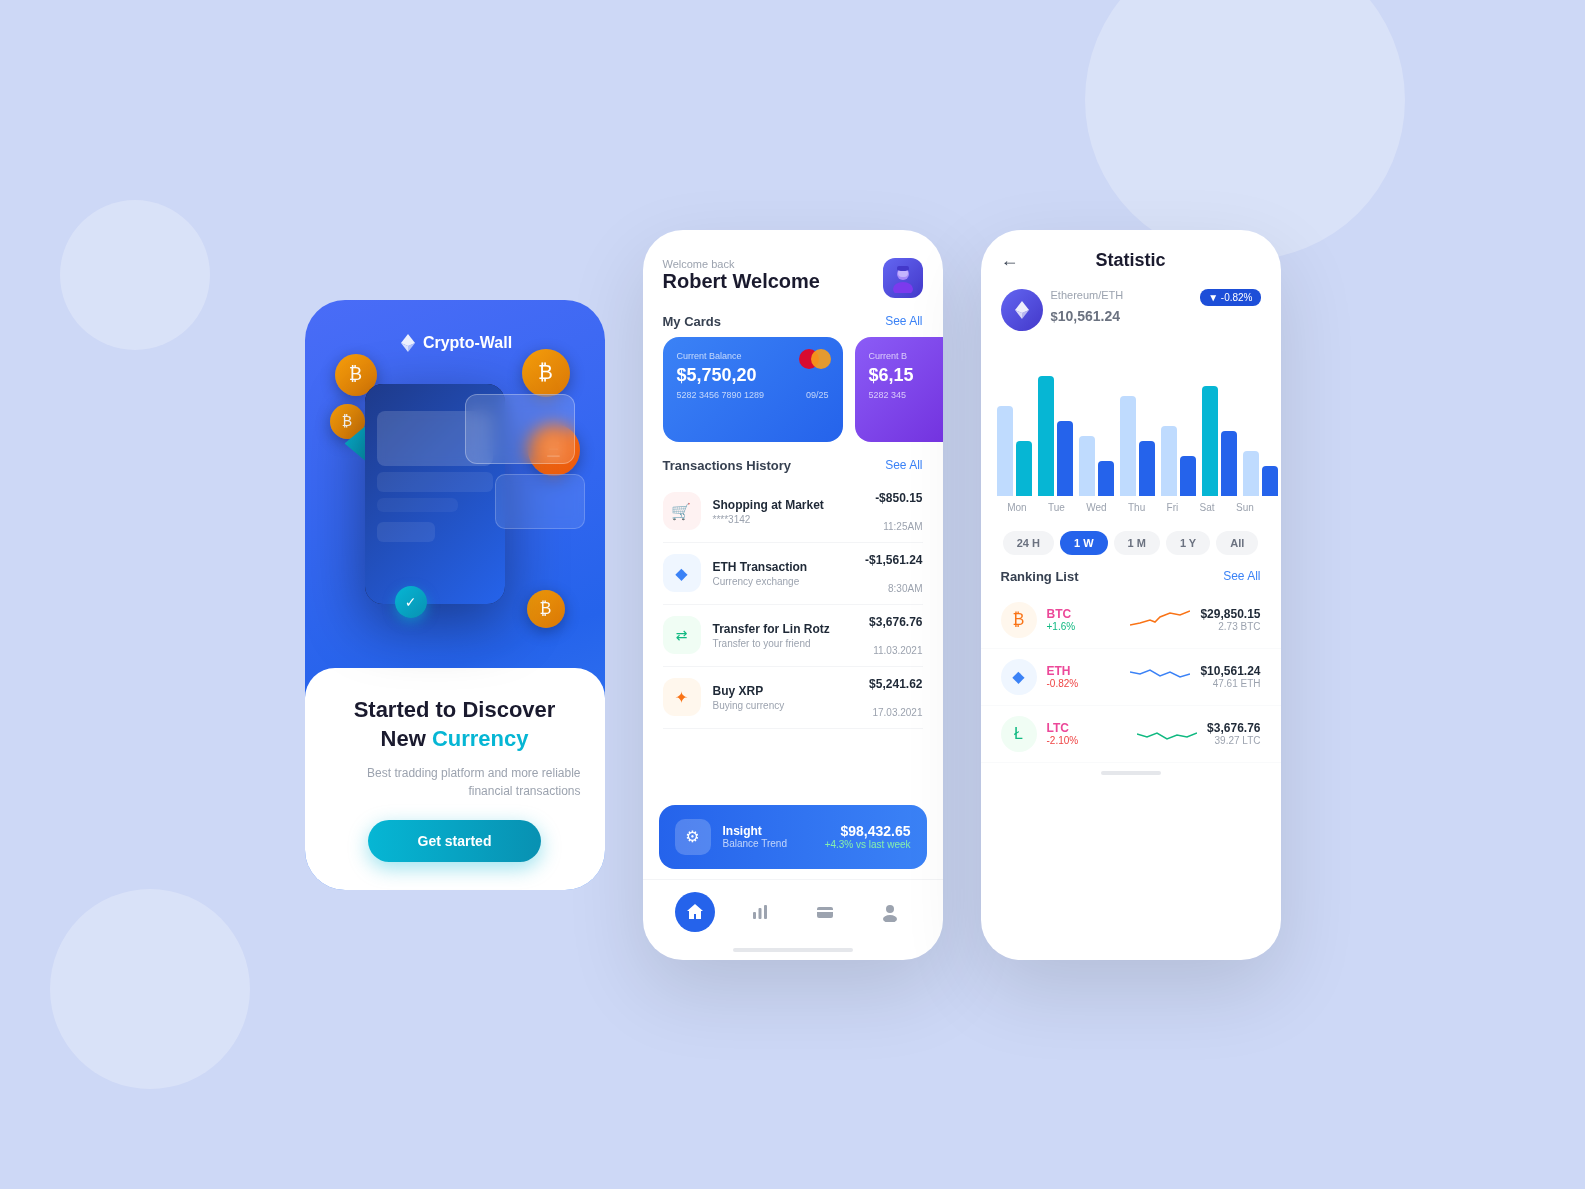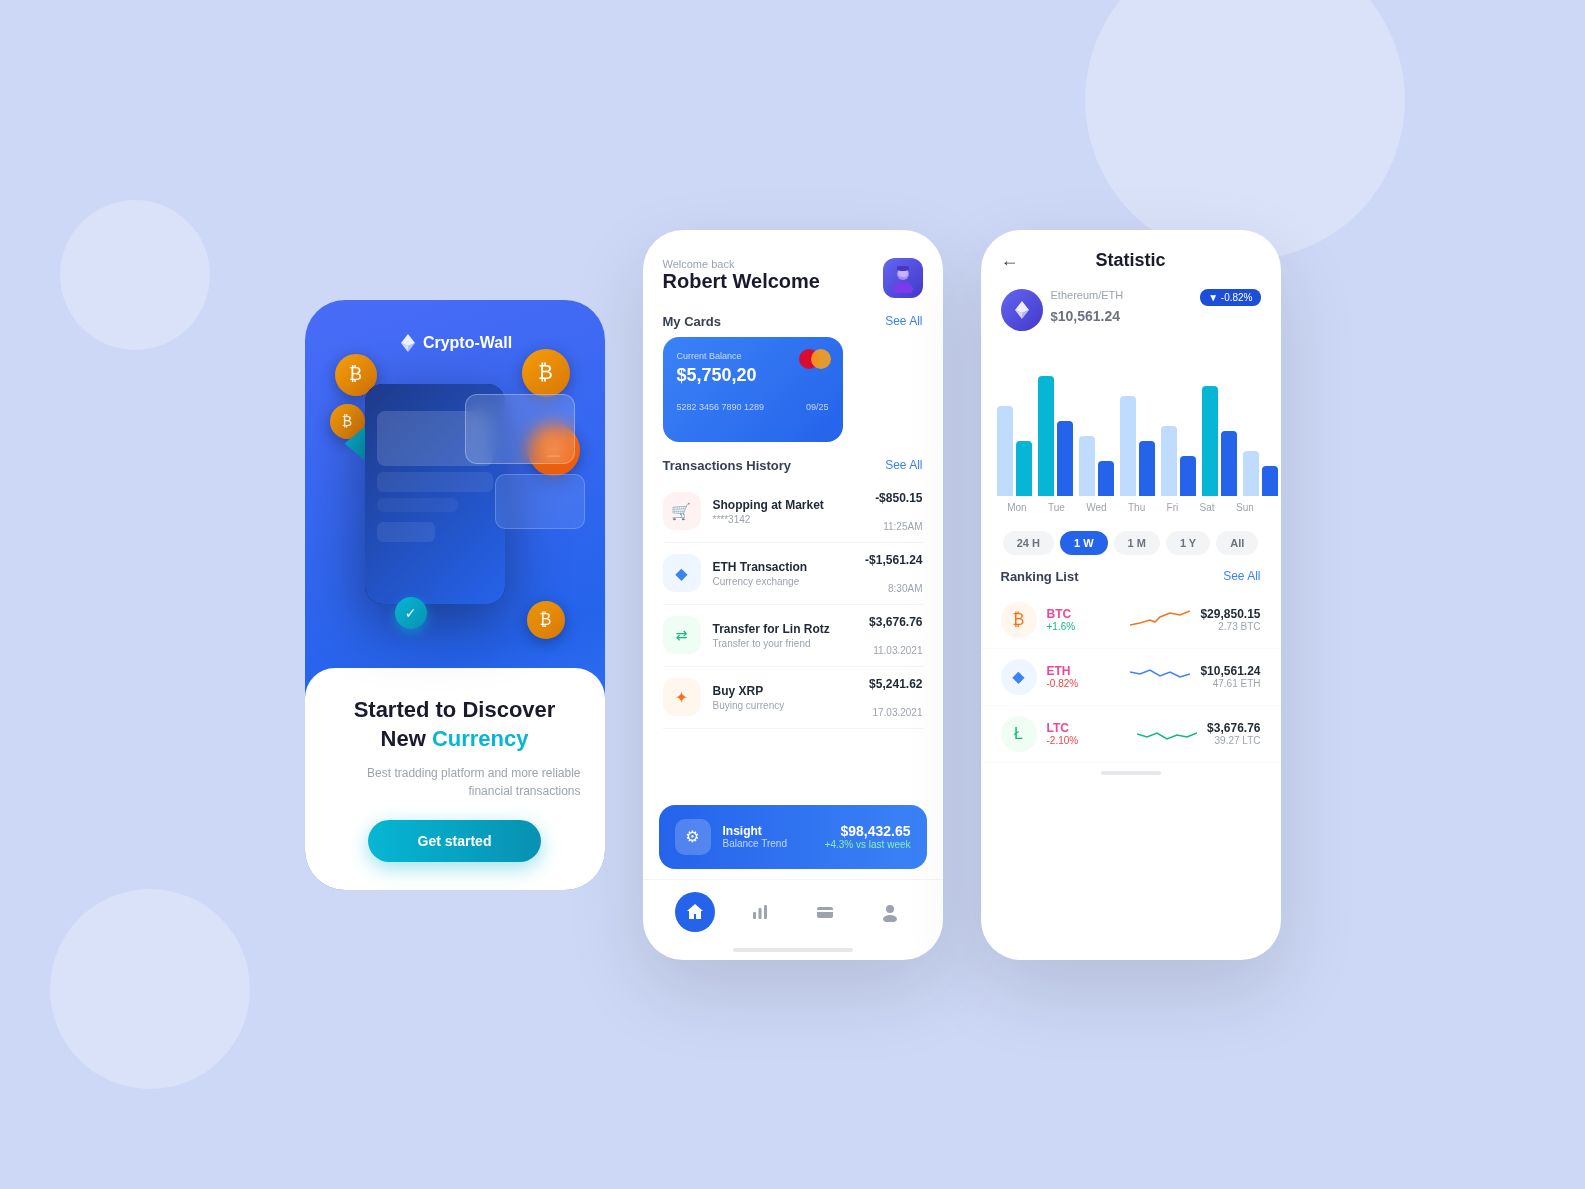--- a/index.html
+++ b/index.html
@@ -152,21 +152,21 @@
     }
     .screen1-bottom {
       background: white;
       border-radius: 30px 30px 0 0;
       width: 100%;
       flex: 1;
       display: flex;
       flex-direction: column;
       align-items: center;
       padding: 28px 24px;
-      margin-top: 9px;
+      margin-top: 20px;
     }
     .screen1-main-title {
       font-size: 22px;
       font-weight: 800;
       text-align: center;
       color: #1a1a2e;
       line-height: 1.3;
     }
     .screen1-main-title .cyan { color: #06b6d4; }
     .screen1-subtitle {
@@ -240,21 +240,21 @@
     }
     .card-blue {
       background: linear-gradient(135deg, #3b82f6, #2563eb);
     }
     .card-purple {
       background: linear-gradient(135deg, #8b5cf6, #6d28d9);
       min-width: 140px;
     }
     .card-label { font-size: 9px; color: rgba(255,255,255,0.7); }
     .card-balance { font-size: 18px; font-weight: 700; color: white; margin-top: 4px; }
-    .card-number { font-size: 9px; color: rgba(255,255,255,0.7); margin-top: 16px; }
+    .card-number { font-size: 9px; color: rgba(255,255,255,0.7); margin-top: 4px; }
     .card-expiry { font-size: 9px; color: rgba(255,255,255,0.7); }
     .mastercard-logo {
       position: absolute; top: 12px; right: 12px;
       display: flex;
     }
     .mc-circle1 { width: 20px; height: 20px; border-radius: 50%; background: #eb001b; opacity: 0.9; }
     .mc-circle2 { width: 20px; height: 20px; border-radius: 50%; background: #f79e1b; opacity: 0.9; margin-left: -8px; }
     .card-row2 { display: flex; justify-content: space-between; align-items: flex-end; }
 
     
@@ -527,20 +527,25 @@
           <div class="mc-circle2"></div>
         </div>
         <div class="card-label">Current Balance</div>
         <div class="card-balance">$5,750,20</div>
         <div class="card-row2">
           <div class="card-number">5282 3456 7890 1289</div>
           <div class="card-expiry">09/25</div>
         </div>
       </div>
 
+      <div class="card-item card-purple">
+        <div class="card-label">Current B</div>
+        <div class="card-balance">$6,15</div>
+        <div class="card-number">5282 345</div>
+      </div>
     </div>
 
     <div class="section-header">
       <span class="section-label">Transactions History</span>
       <span class="see-all">See All</span>
     </div>
 
     <div class="tx-list">
       <div class="tx-item">
         <div class="tx-icon tx-icon-red">🛒</div>

